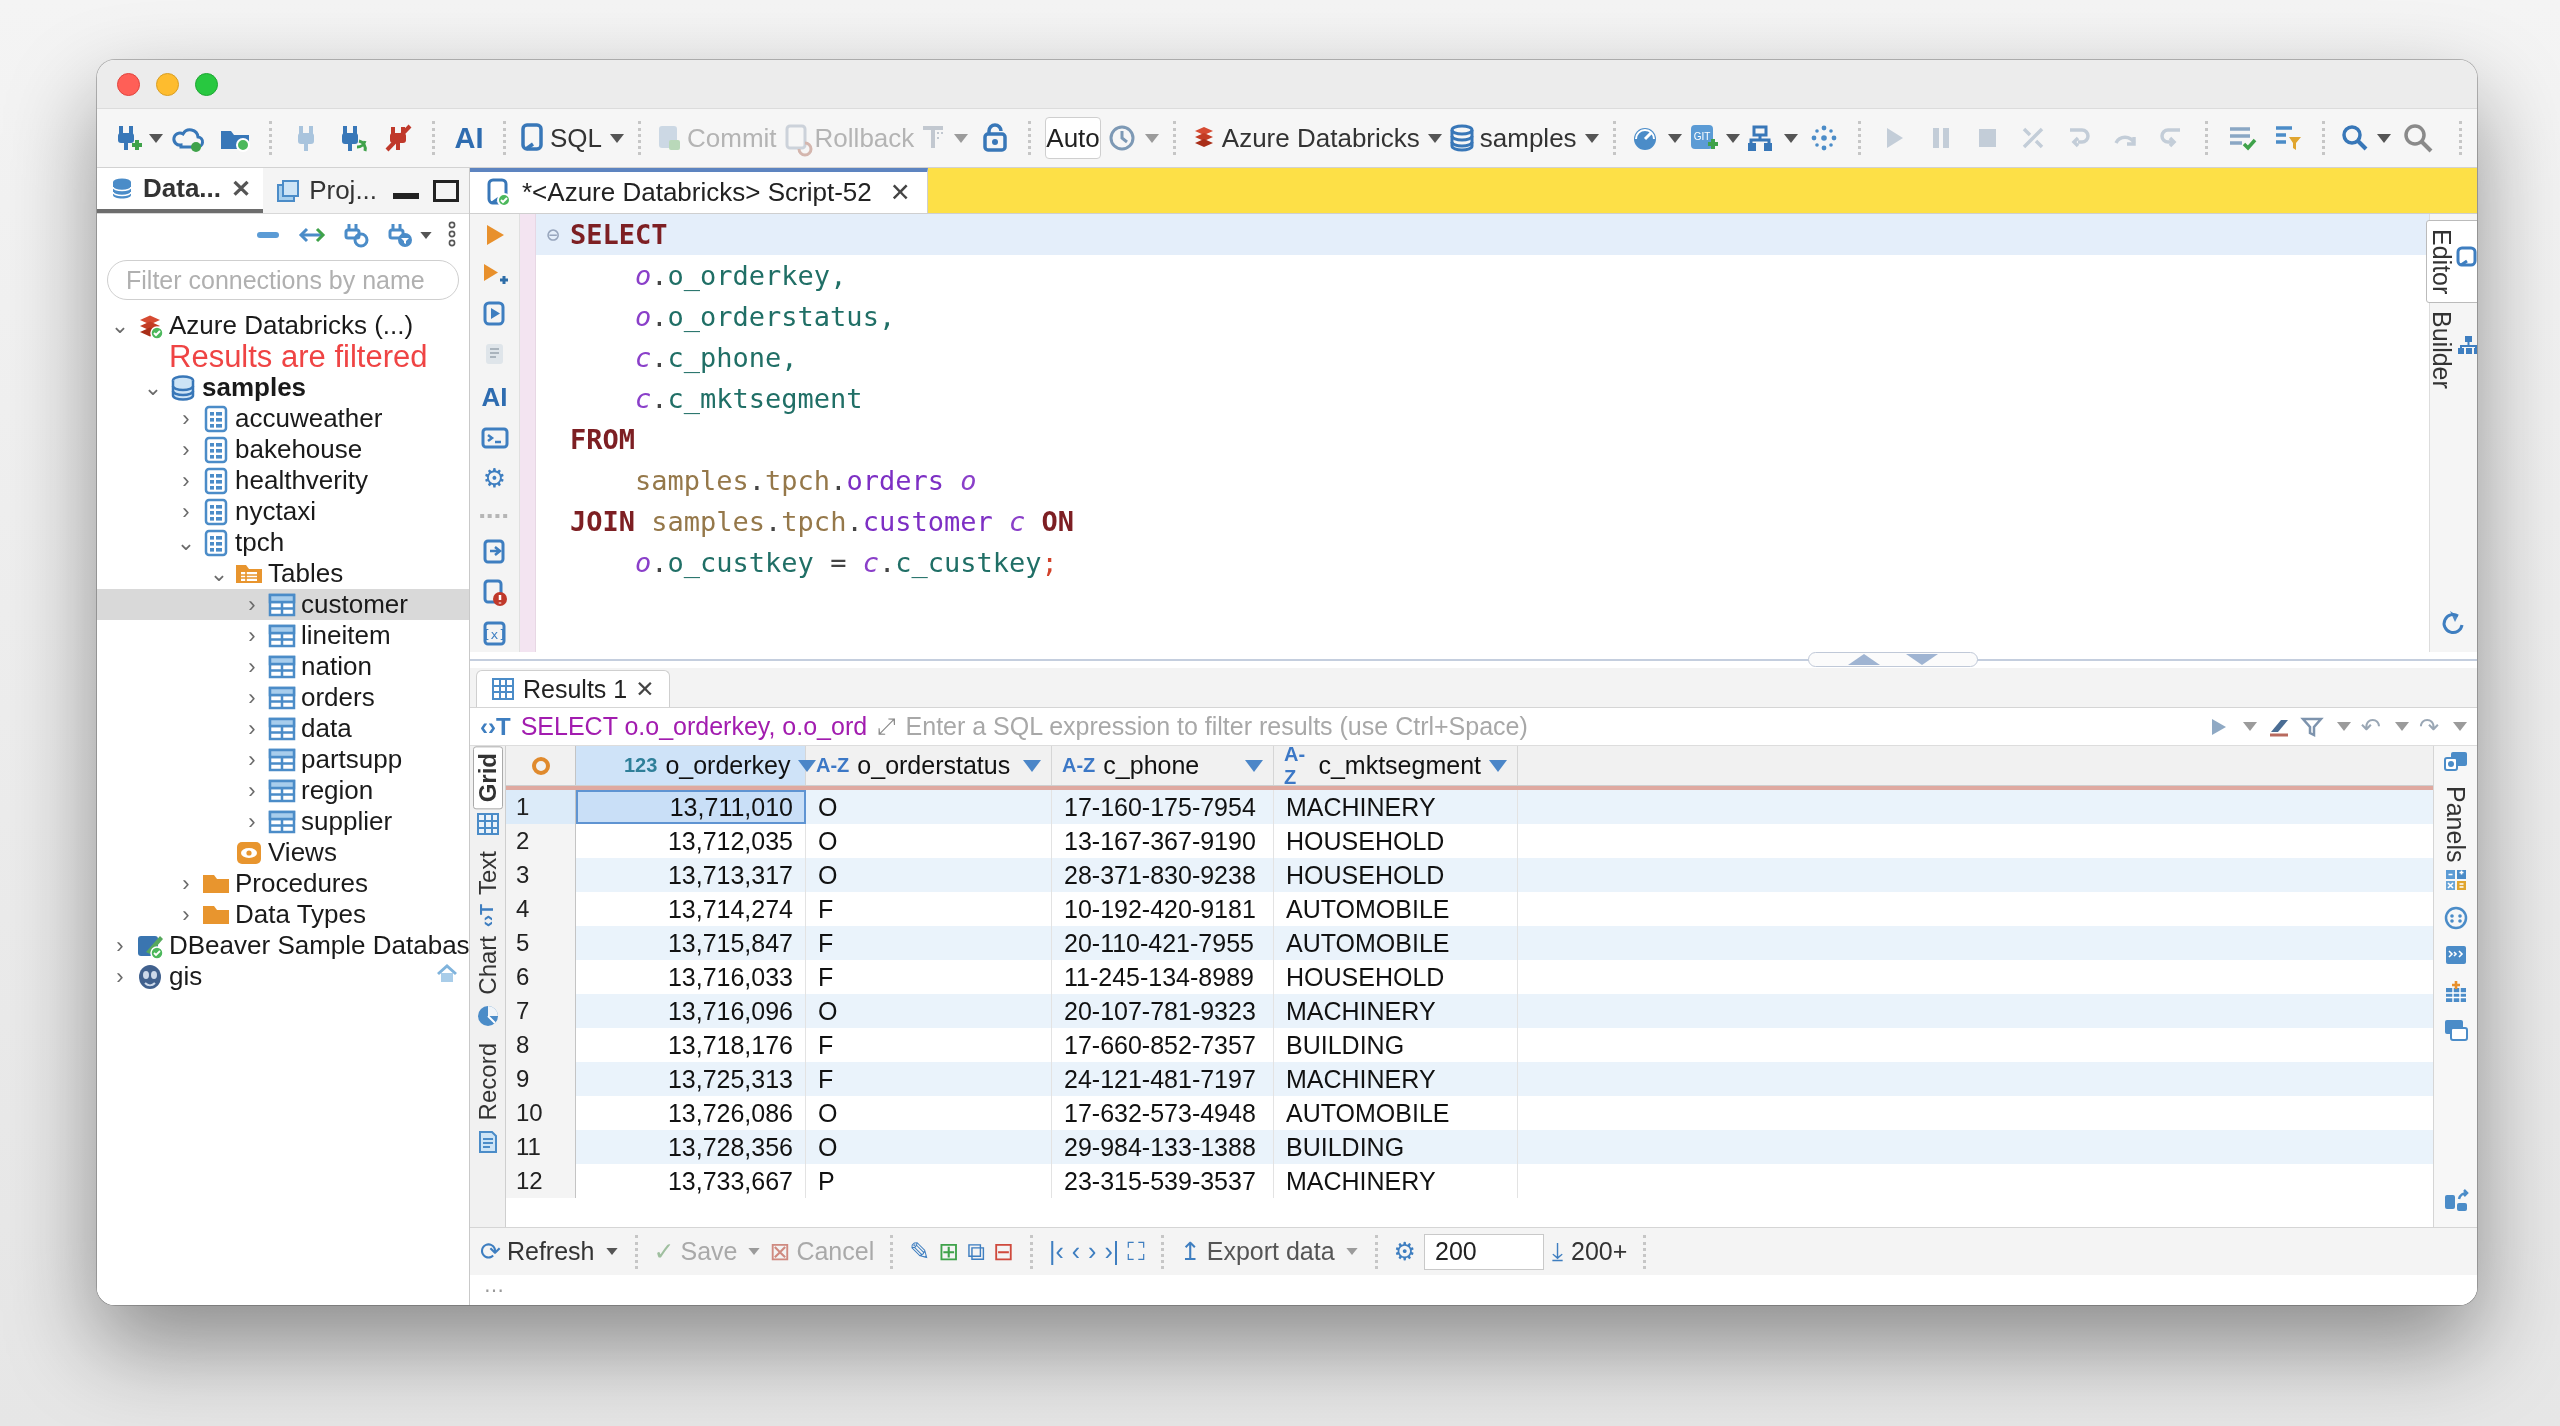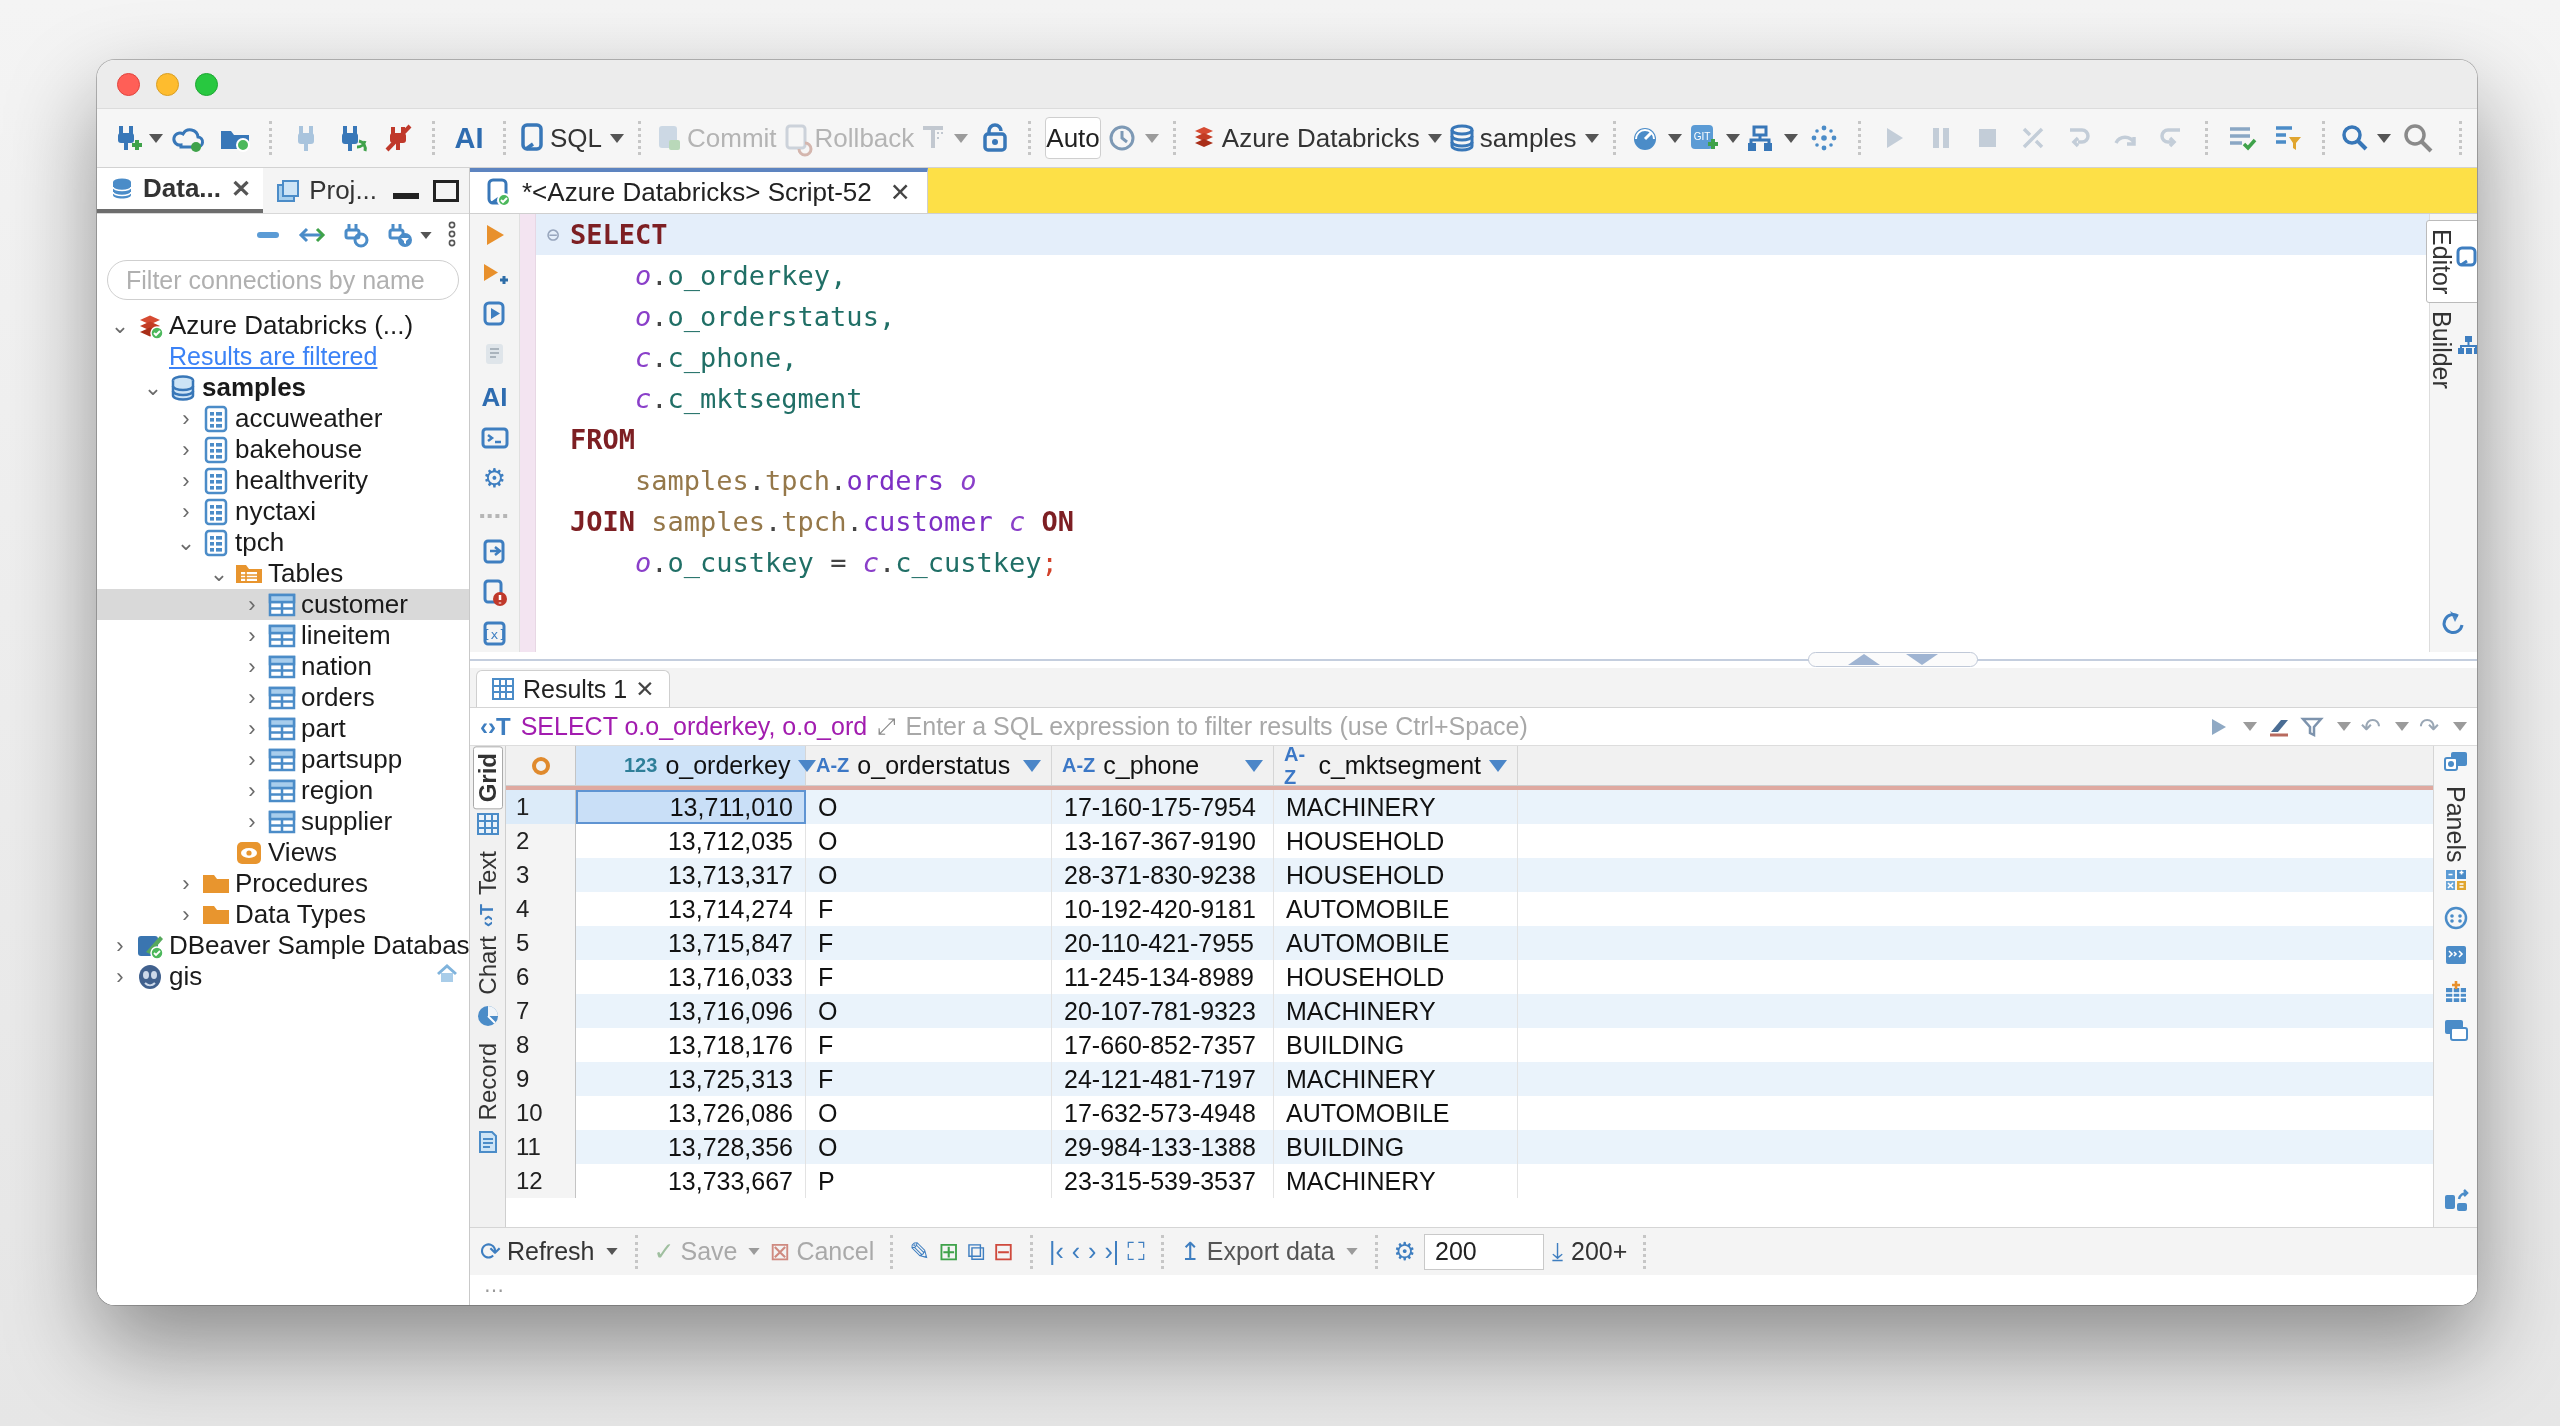--- a/index.html
+++ b/index.html
@@ -53,21 +53,21 @@
   .filterbox input { width:100%; height:40px; border:1px solid #cfcfcf; border-radius:20px; padding:0 18px;
                      font-size:25px; color:#333; background:#fff; font-family:"Liberation Sans",sans-serif; }
   .filterbox input::placeholder { color:#b0b0b0; }
   .tree { flex:1 1 auto; overflow:hidden; padding-top:2px; position:relative; }
   .trow { height:31px; display:flex; align-items:center; font-size:26px; color:#1a1a1a; white-space:nowrap; position:relative; }
   .trow.selected { background:#d9d9d9; }
   .trow .chev { width:26px; text-align:center; color:#6b6b6b; font-size:22px; flex:0 0 auto; }
   .trow .ticon { width:34px; display:inline-flex; justify-content:center; flex:0 0 auto; }
   .trow .tlabel { padding-left:2px; }
   .trow.bold .tlabel { font-weight:bold; }
-  .trow.muted { color:#3b82f6; font-size:25px;text-decoration:underline; }
+  .trow.muted { color:#ef4444; font-size:31px; }
   .trow .trail { position:absolute; right:10px; }
 
   
   .edcol { flex:1 1 auto; display:flex; flex-direction:column; min-width:0; }
   .ed-tabbar { height:46px; background:#fde047; border-bottom:1px solid #cfcfcf; display:flex; align-items:stretch; }
   .ed-tab { background:#fff; border-right:1px solid #cfcfcf; border-top:4px solid #5d84c0; display:flex; align-items:center;
             gap:10px; padding:0 16px; font-size:26px; color:#222; }
   .ed-tab .x { color:#444; font-size:25px; margin-left:8px; }
   .ed-body { height:438px; display:flex; flex:0 0 auto; min-width:0; background:#fff; }
   .ed-strip { width:50px; background:#f4f4f4; border-right:1px solid #e0e0e0; display:flex; flex-direction:column;
@@ -642,21 +642,21 @@
             <div class="trow">
               <span style="width: 142px; flex: 0 0 auto;"></span>
               <span class="chev">›</span>
               <span class="ticon">
                 <svg width="28" height="24">
                   <rect x="2" y="2" width="24" height="20" fill="#fff" stroke="#4b8cc8" stroke-width="2.5"></rect>
                   <path d="M2 9h24M2 15.5h24M14 2v20" stroke="#4b8cc8" stroke-width="2.5"></path>
                   <rect x="2" y="2" width="24" height="7" fill="#a8cdec" stroke="#4b8cc8" stroke-width="2.5"></rect>
                 </svg>
               </span>
-              <span class="tlabel">part</span>
+              <span class="tlabel">data</span>
             </div>
             <div class="trow">
               <span style="width: 142px; flex: 0 0 auto;"></span>
               <span class="chev">›</span>
               <span class="ticon">
                 <svg width="28" height="24">
                   <rect x="2" y="2" width="24" height="20" fill="#fff" stroke="#4b8cc8" stroke-width="2.5"></rect>
                   <path d="M2 9h24M2 15.5h24M14 2v20" stroke="#4b8cc8" stroke-width="2.5"></path>
                   <rect x="2" y="2" width="24" height="7" fill="#a8cdec" stroke="#4b8cc8" stroke-width="2.5"></rect>
                 </svg>

